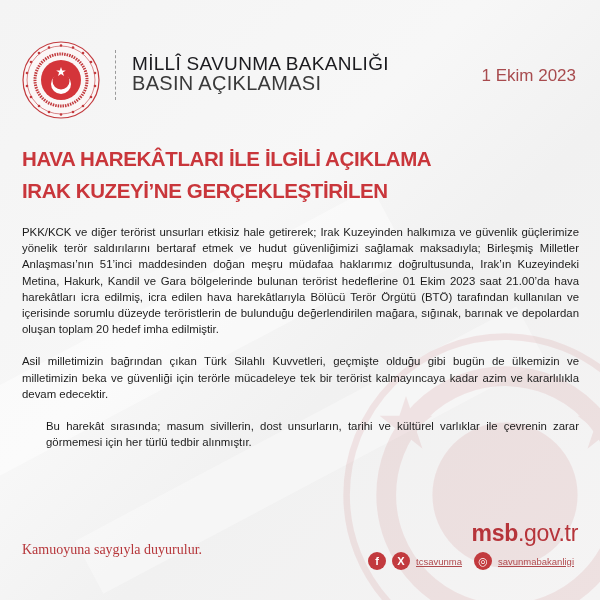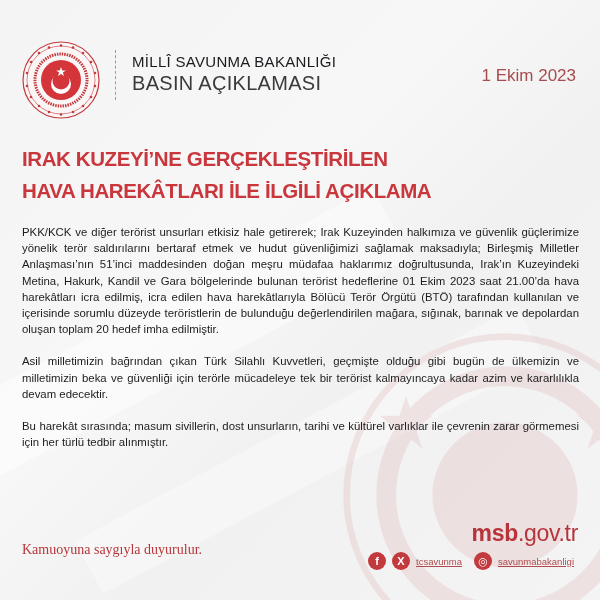--- a/index.html
+++ b/index.html
@@ -8,28 +8,28 @@
     background: linear-gradient(135deg, #f4f4f4 0%, #f7f7f7 40%, #f1f1f1 60%, #f5f4f4 100%);
     font-family: "Liberation Sans", "DejaVu Sans", sans-serif;
     color:#1e1e1e;
   }
   .sheen1 { position:absolute; left:-80px; top:300px; width:500px; height:80px; background:rgba(255,255,255,0.45); transform:rotate(-28deg); }
   .sheen2 { position:absolute; left:60px; top:420px; width:500px; height:60px; background:rgba(255,255,255,0.35); transform:rotate(-28deg); }
   .watermark { position:absolute; right:-70px; bottom:-60px; width:330px; height:330px; opacity:0.09; }
   .header { position:absolute; left:0; top:0; width:600px; height:130px; }
   .emblem { position:absolute; left:21px; top:40px; width:80px; height:80px; }
   .divider { position:absolute; left:115px; top:50px; width:0; height:50px; border-left:1.6px dashed #9a9a9a; }
-  .ministry { position:absolute; left:132px; top:53px; font-size:15px; letter-spacing:0.3px; color:#1b1b1f; font-weight:500; white-space:nowrap; }
+  .ministry { position:absolute; left:132px; top:53px; font-size:19px; letter-spacing:0.3px; color:#1b1b1f; font-weight:500; white-space:nowrap; }
   .pressrel { position:absolute; left:132px; top:72px; font-size:20px; letter-spacing:0.3px; color:#3a3a3a; font-weight:300; white-space:nowrap; }
   .date { position:absolute; right:24px; top:66px; font-size:17px; color:#a84b4e; }
   .title { position:absolute; left:22px; top:143px; color:#c9363b; font-weight:bold; font-size:20.5px; line-height:32px; letter-spacing:-0.4px; }
   .title div { white-space:nowrap; }
   .body { position:absolute; left:22px; top:224px; width:557px; font-size:11.4px; line-height:16.2px; color:#1c1c1c; }
   .body p { margin:0 0 16px 0; text-align:justify; }
-  .body p:last-child { margin-bottom:0; }
+  .body p:last-child { margin-bottom:0;margin-left:24px; }
   .body b { font-weight:normal; }
   .closing { position:absolute; left:22px; top:542px; font-size:14px; color:#b6373b;font-family:Liberation Serif, serif; }
   .site { position:absolute; right:22px; top:520px; font-size:23px; color:#b6343a; letter-spacing:-0.3px;margin-left:32px; }
   .site b { font-weight:900; }
   .social { position:absolute; right:20px; top:552px; display:flex; align-items:center; gap:6px; font-size:9.5px; color:#b04a4e; }
   .soc-icon { width:18px; height:18px; border-radius:50%; background:#c23a3e; display:flex; align-items:center; justify-content:center; color:#fff; font-size:11px; font-weight:bold; }
   .soc-label { margin-right:6px;text-decoration:underline; }
 </style>
 </head>
 <body>
@@ -75,22 +75,22 @@
     <circle cx="40" cy="41" r="8.5" fill="#d4353a"></circle>
     <polygon points="40,27 41.2,30.5 44.8,30.5 41.9,32.6 43,36 40,34 37,36 38.1,32.6 35.2,30.5 38.8,30.5" fill="#ffffff"></polygon>
   </svg>
   <div class="divider"></div>
   <div class="ministry">MİLLÎ SAVUNMA BAKANLIĞI</div>
   <div class="pressrel">BASIN AÇIKLAMASI</div>
   <div class="date">1 Ekim 2023</div>
 </div>
 
 <div class="title">
+  <div>HAVA HAREKÂTLARI İLE İLGİLİ AÇIKLAMA</div>
   <div>IRAK KUZEYİ’NE GERÇEKLEŞTİRİLEN</div>
-  <div>HAVA HAREKÂTLARI İLE İLGİLİ AÇIKLAMA</div>
 </div>
 
 <div class="body">
   <p><span>PKK/KCK ve diğer terörist unsurları etkisiz hale getirerek; Irak Kuzeyinden halkımıza ve güvenlik güçlerimize yönelik terör saldırılarını bertaraf etmek ve hudut güvenliğimizi sağlamak maksadıyla; Birleşmiş Milletler Anlaşması’nın 51’inci maddesinden doğan meşru müdafaa haklarımız doğrultusunda, Irak’ın Kuzeyindeki </span><b>Metina, Hakurk, Kandil ve Gara</b><span> bölgelerinde bulunan terörist hedeflerine </span><b>01 Ekim 2023 saat 21.00’da</b><span> hava harekâtları icra edilmiş, icra edilen hava harekâtlarıyla Bölücü Terör Örgütü (BTÖ) tarafından kullanılan ve içerisinde sorumlu düzeyde teröristlerin de bulunduğu değerlendirilen mağara, sığınak, barınak ve depolardan oluşan toplam </span><b>20</b><span> hedef imha edilmiştir.</span></p>
   <p>Asil milletimizin bağrından çıkan Türk Silahlı Kuvvetleri, geçmişte olduğu gibi bugün de ülkemizin ve milletimizin beka ve güvenliği için terörle mücadeleye tek bir terörist kalmayıncaya kadar azim ve kararlılıkla devam edecektir.</p>
   <p>Bu harekât sırasında; masum sivillerin, dost unsurların, tarihi ve kültürel varlıklar ile çevrenin zarar görmemesi için her türlü tedbir alınmıştır.</p>
 </div>
 
 <div class="closing">Kamuoyuna saygıyla duyurulur.</div>
 

